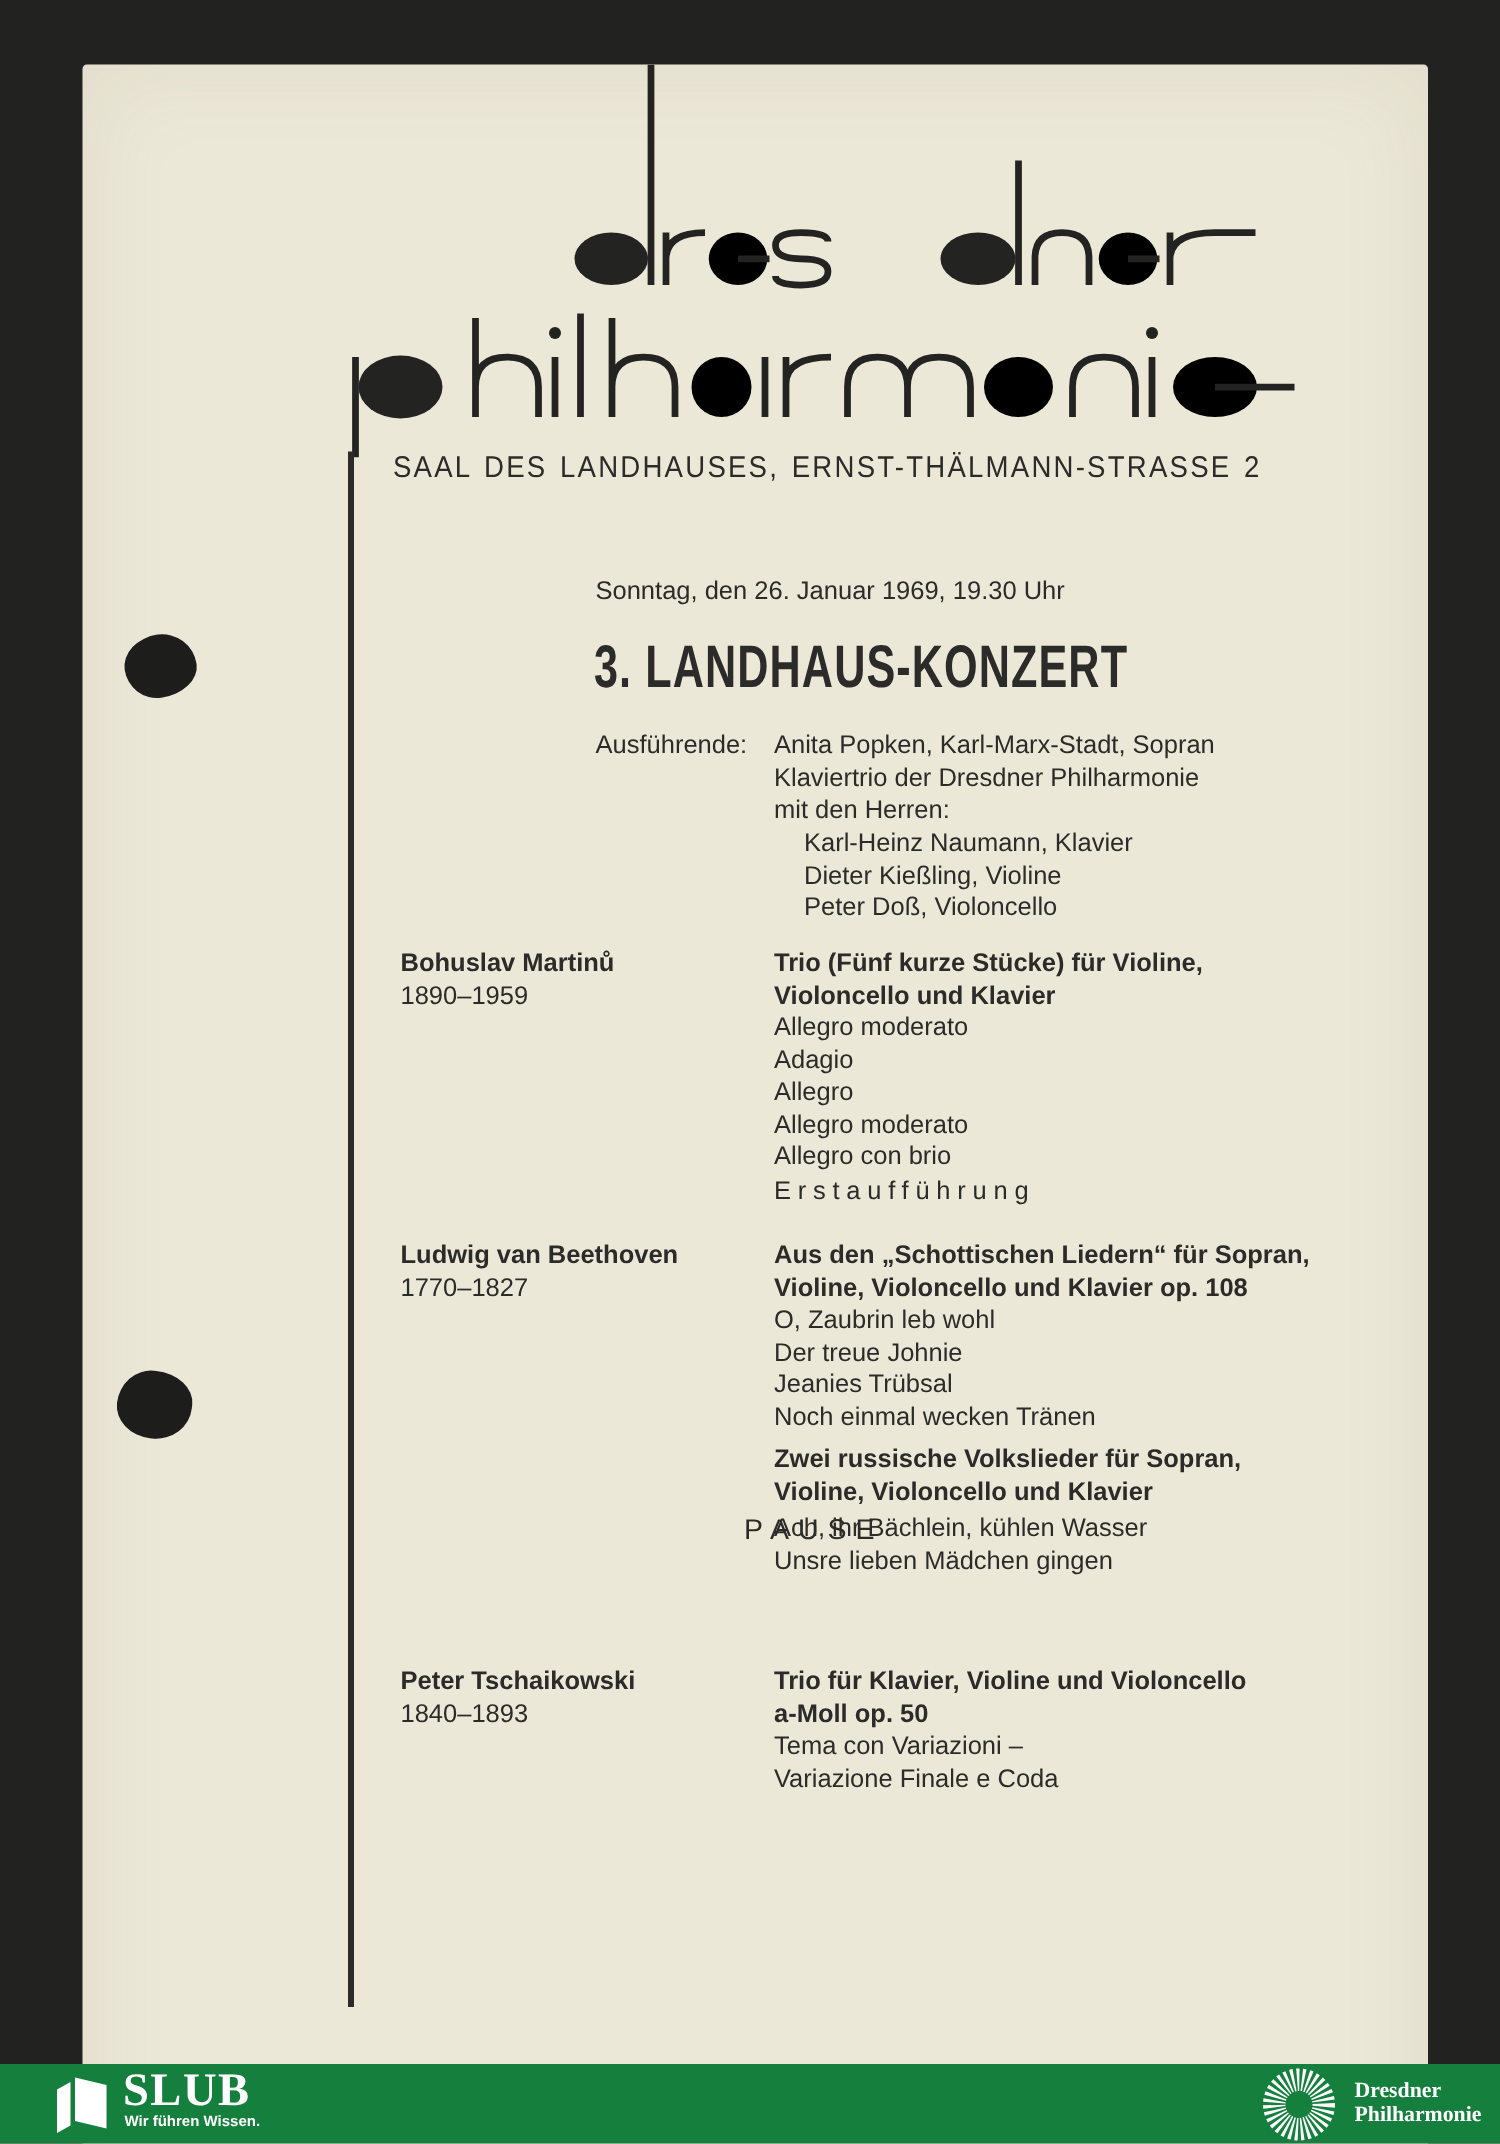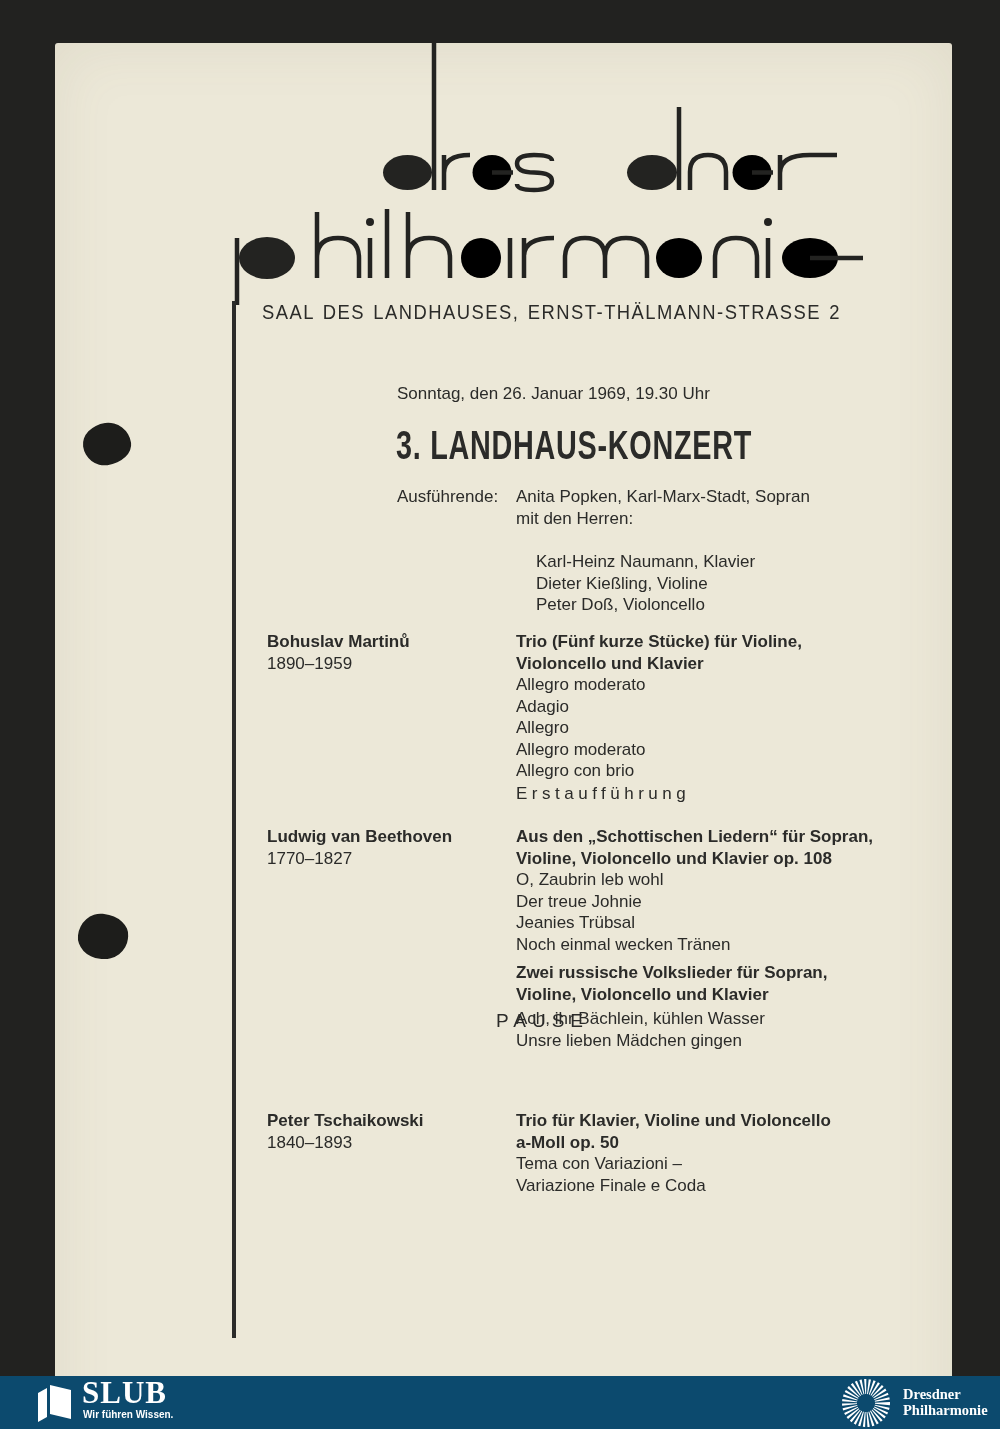--- a/index.html
+++ b/index.html
@@ -44,21 +44,21 @@
   .perf-lines{left:461px;top:443px;}
   .perf-members{left:481px;top:508px;}
 
   .composer-block{width:250px;}
   .works-block{width:436px;}
   .note{letter-spacing:4.5px;margin-top:1px;}
   .mov-gap{margin-top:3px;}
   .pause{left:441px;top:967px;font-size:19px;letter-spacing:6px;color:#2b2b29;}
 
   
-  .footer{position:absolute;left:0;top:1376px;width:1000px;height:53px;background:#0c4a6e;}
+  .footer{position:absolute;left:0;top:1376px;width:1000px;height:53px;background:#15803d;}
   .slub-name{position:absolute;left:82px;top:-1px;font-family:"Liberation Serif",serif;
     font-weight:bold;font-size:31px;line-height:36px;color:#fff;letter-spacing:1px;}
   .slub-tagline{position:absolute;left:83px;top:33px;font-size:10px;font-weight:bold;color:#fff;}
   .book-icon{position:absolute;left:36px;top:6px;}
   .dp-burst{position:absolute;left:836px;top:-3px;}
   .dp-text{position:absolute;left:903px;top:10px;font-family:"Liberation Serif",serif;
     font-weight:bold;font-size:14.5px;line-height:16px;color:#fff;}
 </style>
 </head>
 <body>
@@ -108,20 +108,21 @@
   <div class="abs hole hole2"></div>
 
   <div class="abs venue-line nowrap">SAAL DES LANDHAUSES, ERNST-THÄLMANN-STRASSE 2</div>
 
   <div class="abs date-line nowrap">Sonntag, den 26. Januar 1969, 19.30 Uhr</div>
   <div class="abs concert-title nowrap">3. LANDHAUS-KONZERT</div>
 
   <div class="abs line perf-label">Ausführende:</div>
   <div class="abs perf-lines">
     <div class="line">Anita Popken, Karl-Marx-Stadt, Sopran</div>
+    <div class="line">Klaviertrio der Dresdner Philharmonie</div>
     <div class="line">mit den Herren:</div>
   </div>
   <div class="abs perf-members">
     <div class="line">Karl-Heinz Naumann, Klavier</div>
     <div class="line">Dieter Kießling, Violine</div>
     <div class="line">Peter Doß, Violoncello</div>
   </div>
 
   <div class="abs composer-block" style="left:212px;top:588px;">
     <div class="line bold">Bohuslav Martinů</div>

